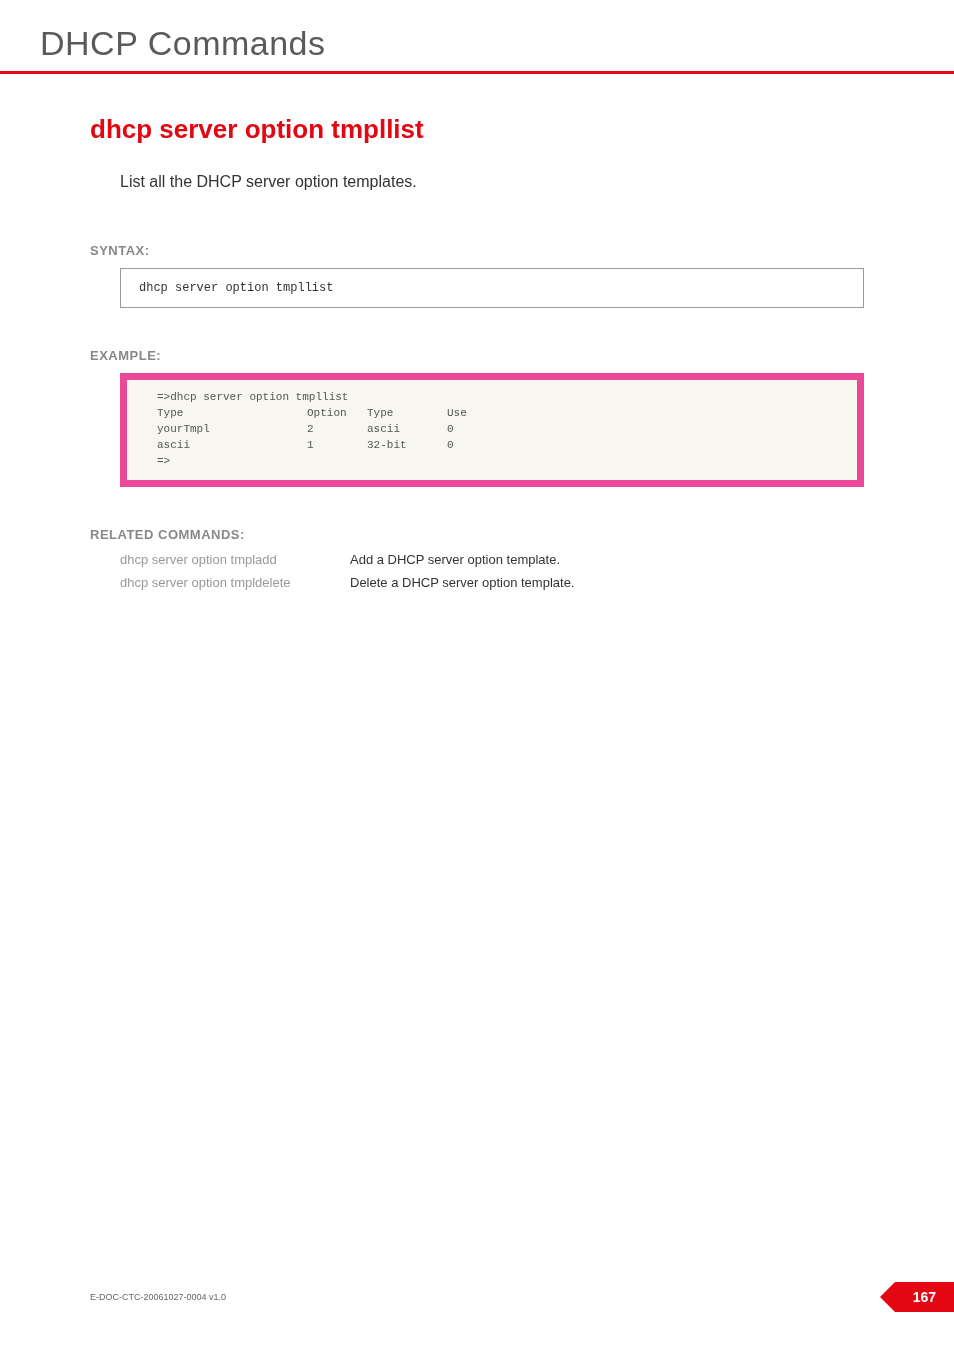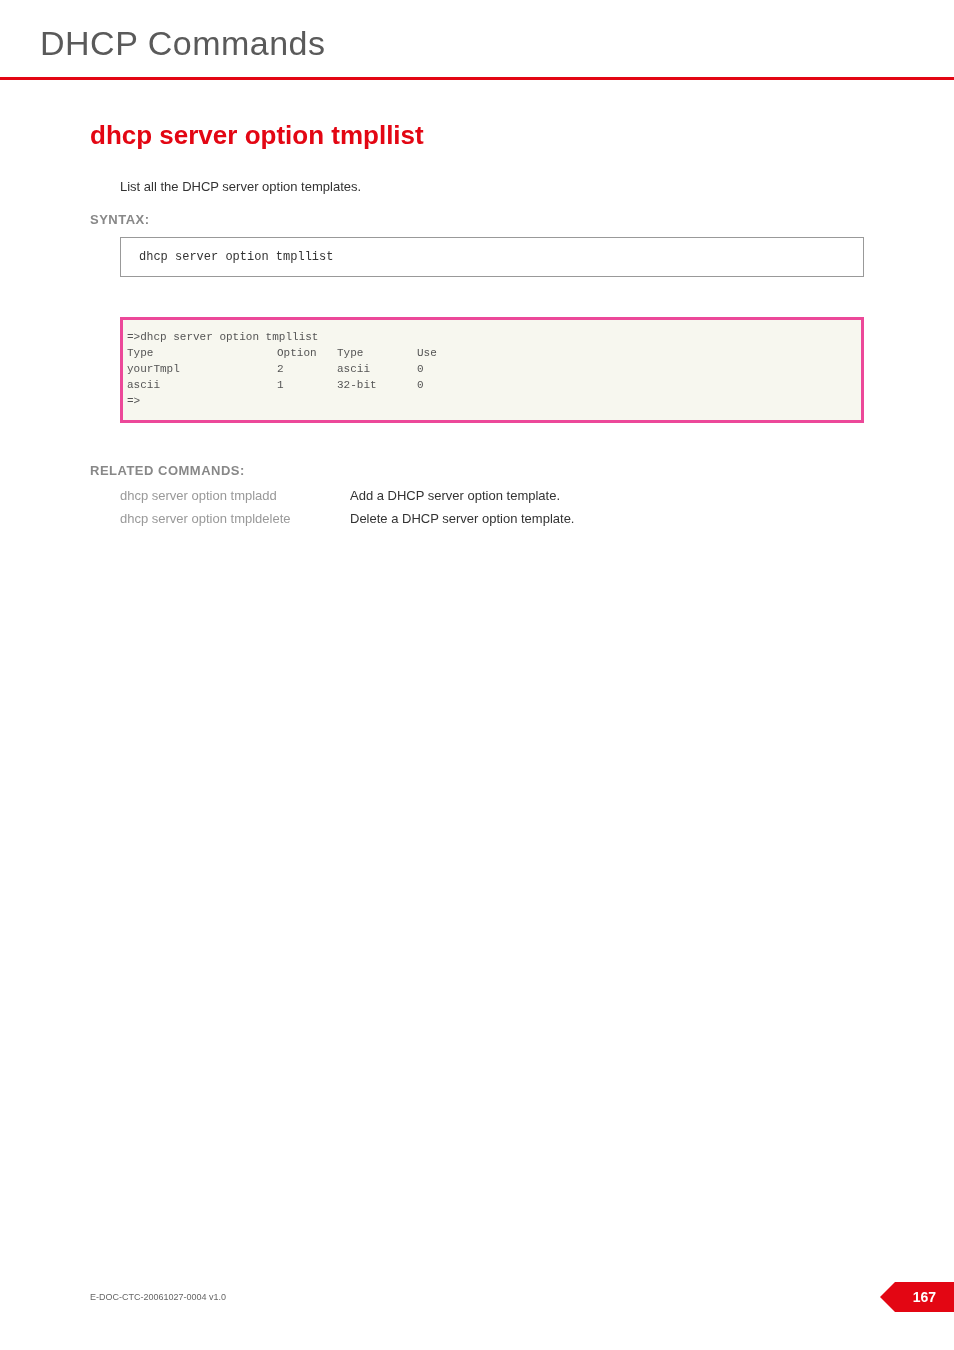--- a/index.html
+++ b/index.html
@@ -8,21 +8,21 @@
       box-sizing: border-box;
     }
     body {
       font-family: Arial, Helvetica, sans-serif;
       background: #fff;
       width: 954px;
       height: 1350px;
       position: relative;
     }
     .page-header {
-      padding: 24px 40px 14px 40px;
+      padding: 24px 40px 8px 40px;
     }
     .page-header-title {
       font-size: 34px;
       font-weight: 300;
       color: #5a5a5a;
       letter-spacing: 0.5px;
     }
     .red-line {
       height: 3px;
       background: #e30613;
@@ -31,46 +31,46 @@
     .content {
       padding: 40px 90px 0 90px;
     }
     .command-title {
       font-size: 26px;
       font-weight: bold;
       color: #e30613;
       margin-bottom: 28px;
     }
     .description {
-      font-size: 13px;
+      font-size: 16px;
       color: #333;
       margin-left: 30px;
-      margin-bottom: 18px;
+      margin-bottom: 52px;
     }
     .section-heading {
       font-size: 13px;
       font-weight: bold;
       color: #888;
       letter-spacing: 0.5px;
       margin-bottom: 10px;
     }
     .syntax-box {
       border: 1px solid #999;
       padding: 12px 18px;
       font-family: "Courier New", Courier, monospace;
       font-size: 12px;
       color: #333;
       margin-left: 30px;
       margin-bottom: 40px;
       white-space: pre;
     }
     .example-box {
-      border: 3px solid #ec4899;
+      border: 7px solid #ec4899;
       background: #f7f7ef;
-      padding: 10px 4px;
+      padding: 10px 30px;
       font-family: "Courier New", Courier, monospace;
       font-size: 11px;
       color: #555;
       margin-left: 30px;
       margin-bottom: 40px;
       line-height: 1.45;
     }
     .example-row {
       display: flex;
     }
@@ -138,20 +138,21 @@
 
 <div class="content">
 
   <div class="command-title">dhcp server option tmpllist</div>
 
   <div class="description">List all the DHCP server option templates.</div>
 
   <div class="section-heading">SYNTAX:</div>
   <div class="syntax-box">dhcp server option tmpllist</div>
 
+  <div class="section-heading">EXAMPLE:</div>
   <div class="example-box">
     <div>=&gt;dhcp server option tmpllist</div>
     <div class="example-row">
       <span class="col-name">Type</span>
       <span class="col-option">Option</span>
       <span class="col-type">Type</span>
       <span class="col-use">Use</span>
     </div>
     <div class="example-row">
       <span class="col-name">yourTmpl</span>

